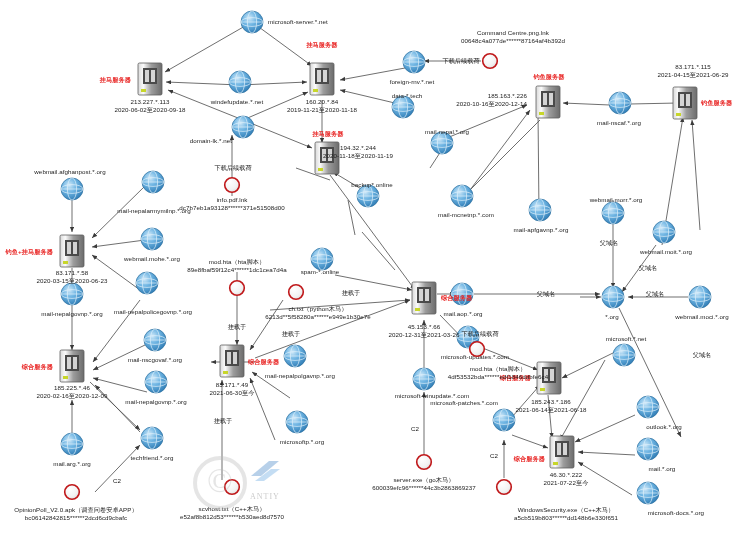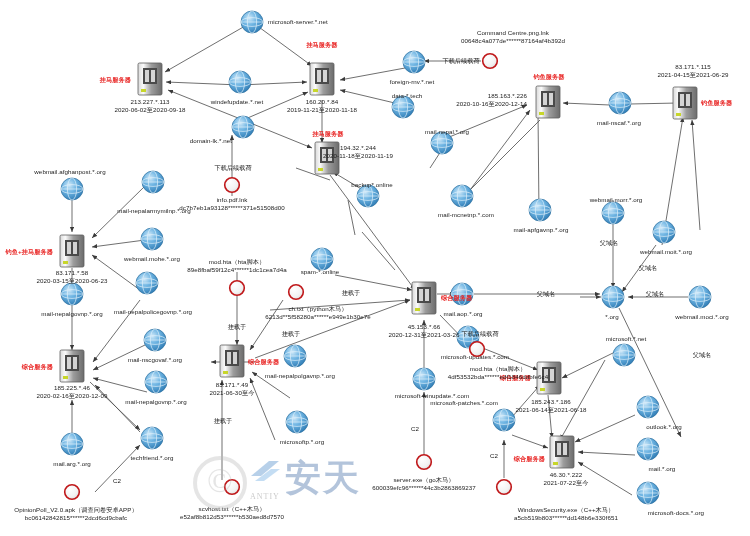--- a/index.html
+++ b/index.html
@@ -774,17 +774,16 @@
   <div class="lbl" style="left:566px;top:506px;">WindowsSecurity.exe（C++木马）</div>
   <div class="lbl" style="left:566px;top:514px;">a5cb519b803******dd148b6e330f651</div>
   <div class="edgelbl" style="left:494px;top:455px;">C2</div>
 
   <div class="wm">
     <div class="wm-c">©</div>
     <svg class="wm-logo" viewBox="0 0 32 26">
       <path d="M2,18 L20,3 L30,3 L12,18 Z" fill="#3b7fc4"></path>
       <path d="M6,23 L22,11 L31,11 L15,23 Z" fill="#5fa3de"></path>
     </svg>
-    <div class="wm-txt">安天</div>
     <div class="wm-sub">ANTIY</div>
   </div>
 
 </div>
 
 </body></html>

